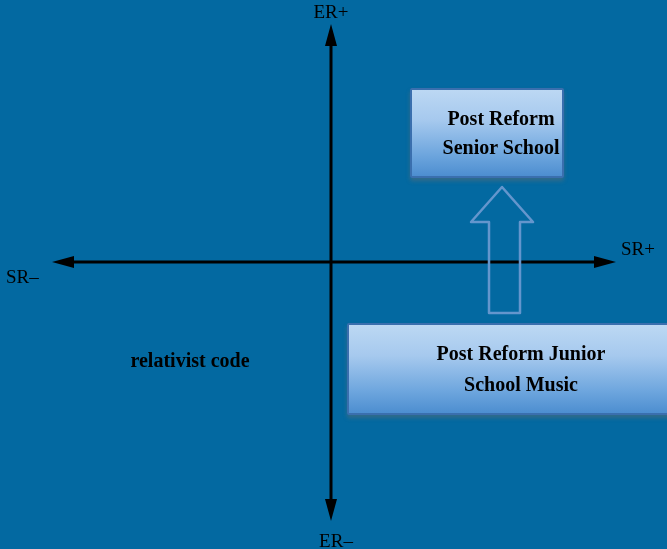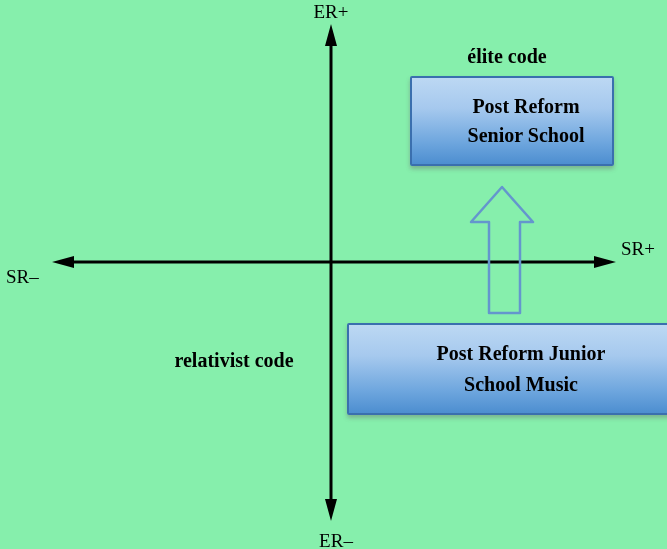--- a/index.html
+++ b/index.html
@@ -1,20 +1,20 @@
 <!DOCTYPE html>
 <html><head>
 <meta charset="utf-8">
 <style>
   html, body { margin: 0; padding: 0; background: #ffffff; }
   #figure {
     position: relative;
     width: 667px;
     height: 549px;
-    background: #86efac;
+    background: #0369a1;
     font-family: "Liberation Serif", "DejaVu Serif", serif;
     overflow: hidden;
   }
   #axes-svg {
     position: absolute;
     left: 0; top: 0;
     width: 667px; height: 549px;
   }
   .axis-label {
     position: absolute;
@@ -44,21 +44,21 @@
     align-items: center;
     text-align: center;
     font-weight: bold;
     font-size: 20px;
     color: #000;
   }
   .concept-box .box-line {
     display: block;
     line-height: 29px;
   }
-  #senior-box { left: 410px; top: 76px; width: 204px; height: 90px; padding-left: 28px; }
+  #senior-box { left: 410px; top: 88px; width: 154px; height: 90px; padding-left: 28px; }
   #junior-box { left: 347px; top: 323px; width: 348px; height: 92px; }
   #junior-box .box-line { line-height: 31px; }
 </style>
 </head>
 <body>
 
 <div id="figure">
 
   <svg id="axes-svg" viewBox="0 0 667 549" xmlns="http://www.w3.org/2000/svg">
 
@@ -71,22 +71,21 @@
     <polygon points="616,262 594,256 594,268" fill="#000"></polygon>
 
     <path d="M 502 187 L 533 222 L 520 222 L 520 313 L 489 313 L 489 222 L 471 222 Z" fill="none" stroke="#6496cd" stroke-width="2.5" stroke-linejoin="round"></path>
   </svg>
 
   <div class="axis-label center-x" style="left:331px; top:1px;">ER+</div>
   <div class="axis-label center-x" style="left:336px; top:530px;">ER–</div>
   <div class="axis-label" style="left:6px; top:266px;">SR–</div>
   <div class="axis-label" style="left:621px; top:238px;">SR+</div>
 
-  <div class="quadrant-label" style="left:507px; top:45px;">élite code</div>
-  <div class="quadrant-label" style="left:190px; top:349px;margin-left:44px;">relativist code</div>
+  <div class="quadrant-label" style="left:190px; top:349px;">relativist code</div>
 
   <div id="senior-box" class="concept-box">
     <span class="box-line">Post Reform</span>
     <span class="box-line">Senior School</span>
   </div>
 
   <div id="junior-box" class="concept-box">
     <span class="box-line">Post Reform Junior</span>
     <span class="box-line">School Music</span>
   </div>

